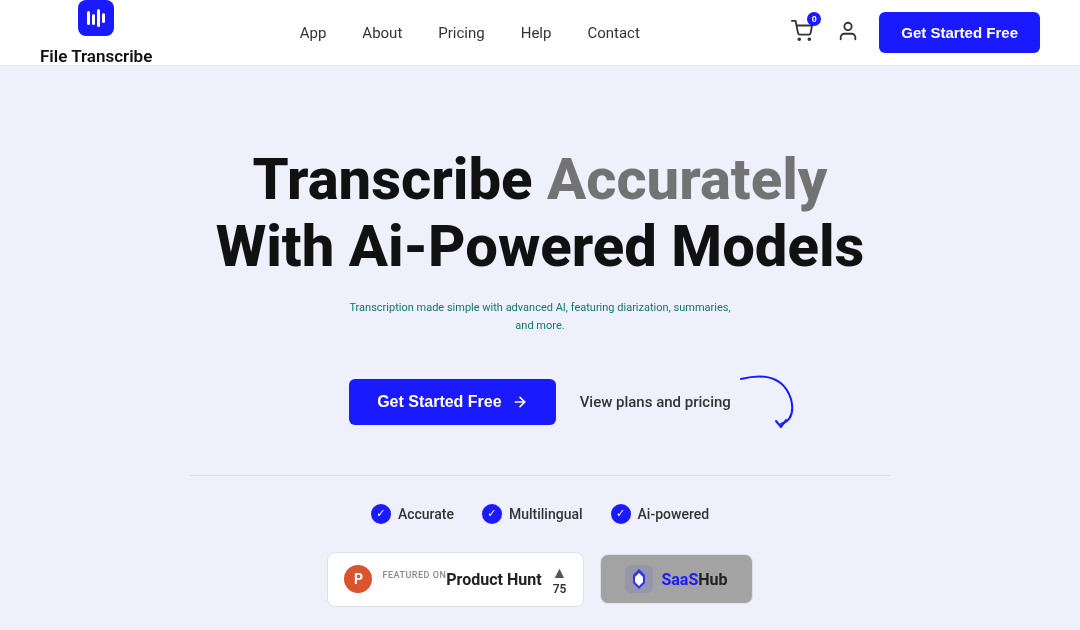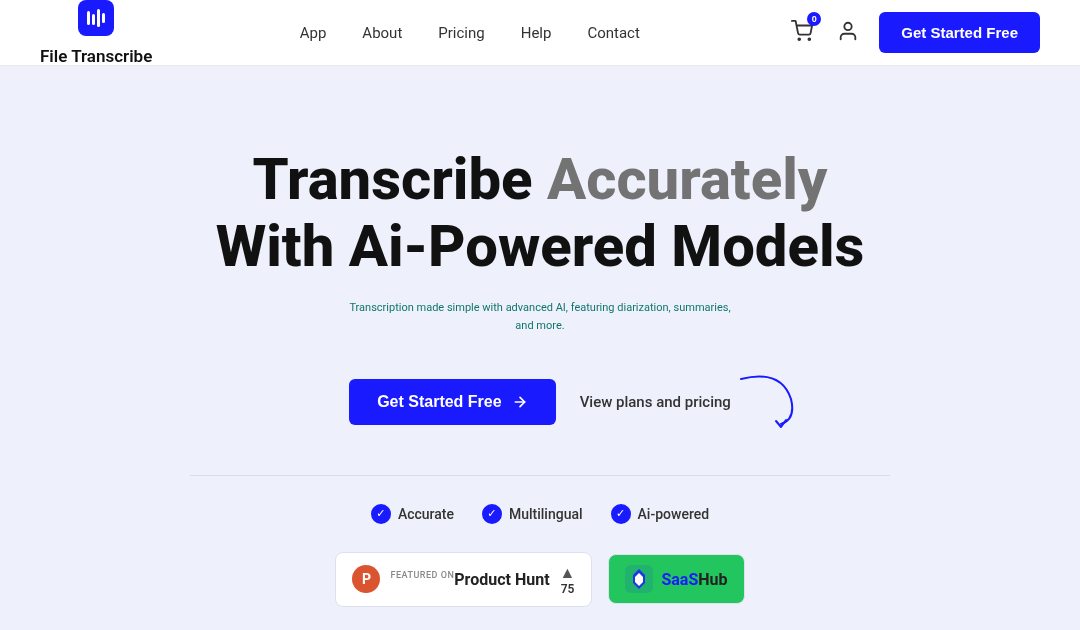--- a/index.html
+++ b/index.html
@@ -290,22 +290,22 @@
       font-weight: 600;
       color: #333;
     }
 
     .saashub-badge {
       display: flex;
       align-items: center;
       gap: 8px;
       border: 1px solid #dde1ee;
       border-radius: 8px;
-      padding: 10px 16px;
-      background: #22c55e;
+      padding: 10px 24px;
+      background: #a3a3a3;
       cursor: pointer;
     }
 
     .saashub-logo {
       width: 28px;
       height: 28px;
       display: flex;
       align-items: center;
       justify-content: center;
     }

